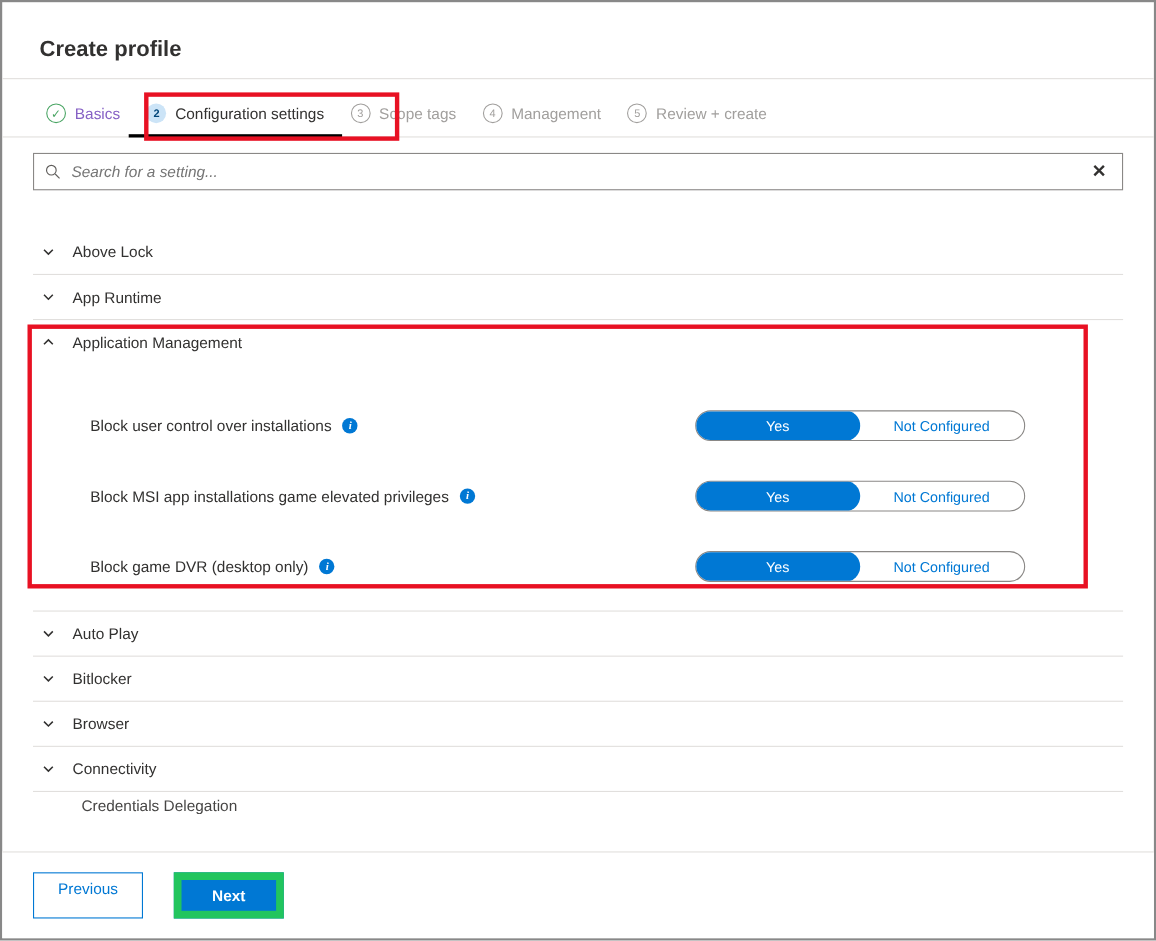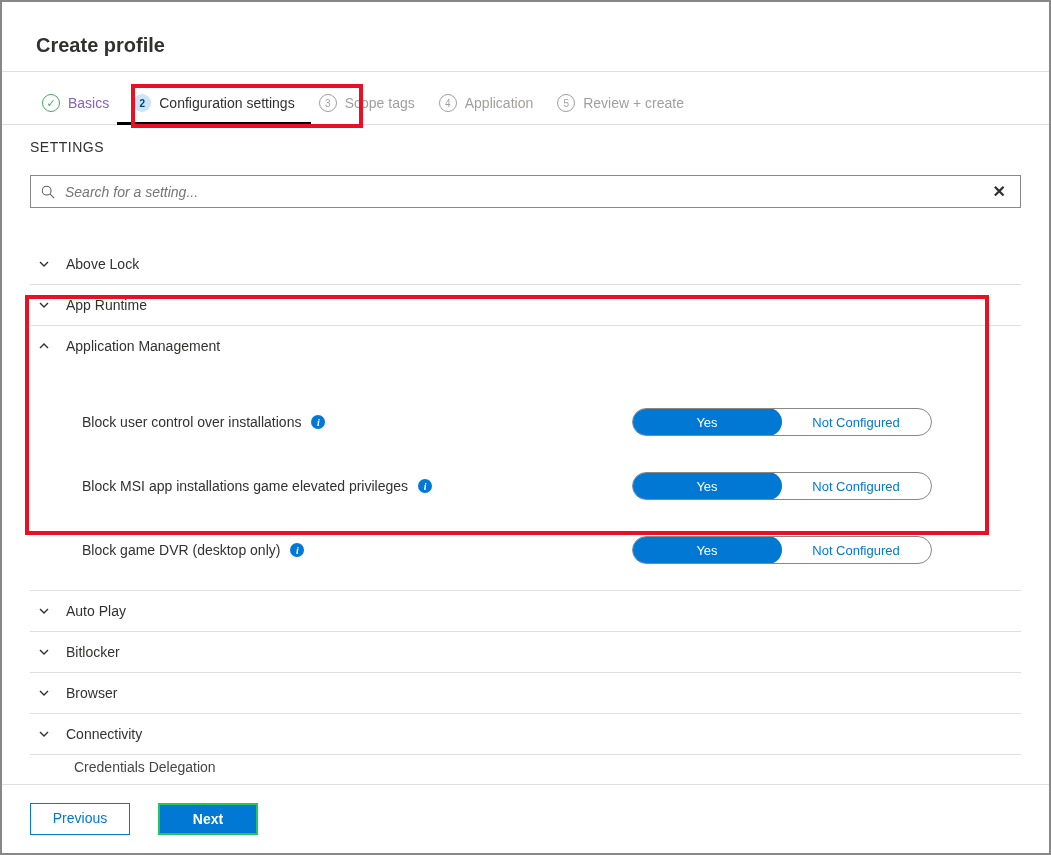--- a/index.html
+++ b/index.html
@@ -215,21 +215,21 @@
     }
     .btn {
       min-width: 100px;
       padding: 6px 18px;
       font-size: 14px;
       cursor: pointer;
       border: 1px solid #0078d4;
       text-align: center;
     }
     .btn.secondary { background: #fff; color: #0078d4; }
-    .btn.primary { background: #0078d4; color: #fff; font-weight: 600; border: 2px solid #22c55e; }
+    .btn.primary { background: #0078d4; color: #fff; font-weight: 600; border: 7px solid #22c55e; }
     .partial-category {
       padding: 12px 8px;
       display: flex;
       align-items: center;
       gap: 24px;
       font-size: 14px;
       color: #323130;
       opacity: 0.9;
       height: 18px;
       overflow: hidden;
@@ -250,32 +250,31 @@
     <div class="tab current">
       <span class="tab-indicator">2</span>
       <span class="tab-label">Configuration settings</span>
     </div>
     <div class="tab upcoming">
       <span class="tab-indicator">3</span>
       <span class="tab-label">Scope tags</span>
     </div>
     <div class="tab upcoming">
       <span class="tab-indicator">4</span>
-      <span class="tab-label">Application</span>
+      <span class="tab-label">Management</span>
     </div>
     <div class="tab upcoming">
       <span class="tab-indicator">5</span>
       <span class="tab-label">Review + create</span>
     </div>
   </div>
 
   <div class="highlight-tab-outline"></div>
 
   <div class="content">
-    <div class="section-title">SETTINGS</div>
 
     <div class="search-box">
       <svg width="14" height="14" viewBox="0 0 16 16">
           <circle cx="6.5" cy="6.5" r="5" fill="none" stroke="#605e5c" stroke-width="1.2"></circle>
           <line x1="10.5" y1="10.5" x2="15" y2="15" stroke="#605e5c" stroke-width="1.2"></line>
         </svg>
       <input class="search-input" placeholder="Search for a setting..." style="">
       <span class="search-clear">✕</span>
     </div>
 

